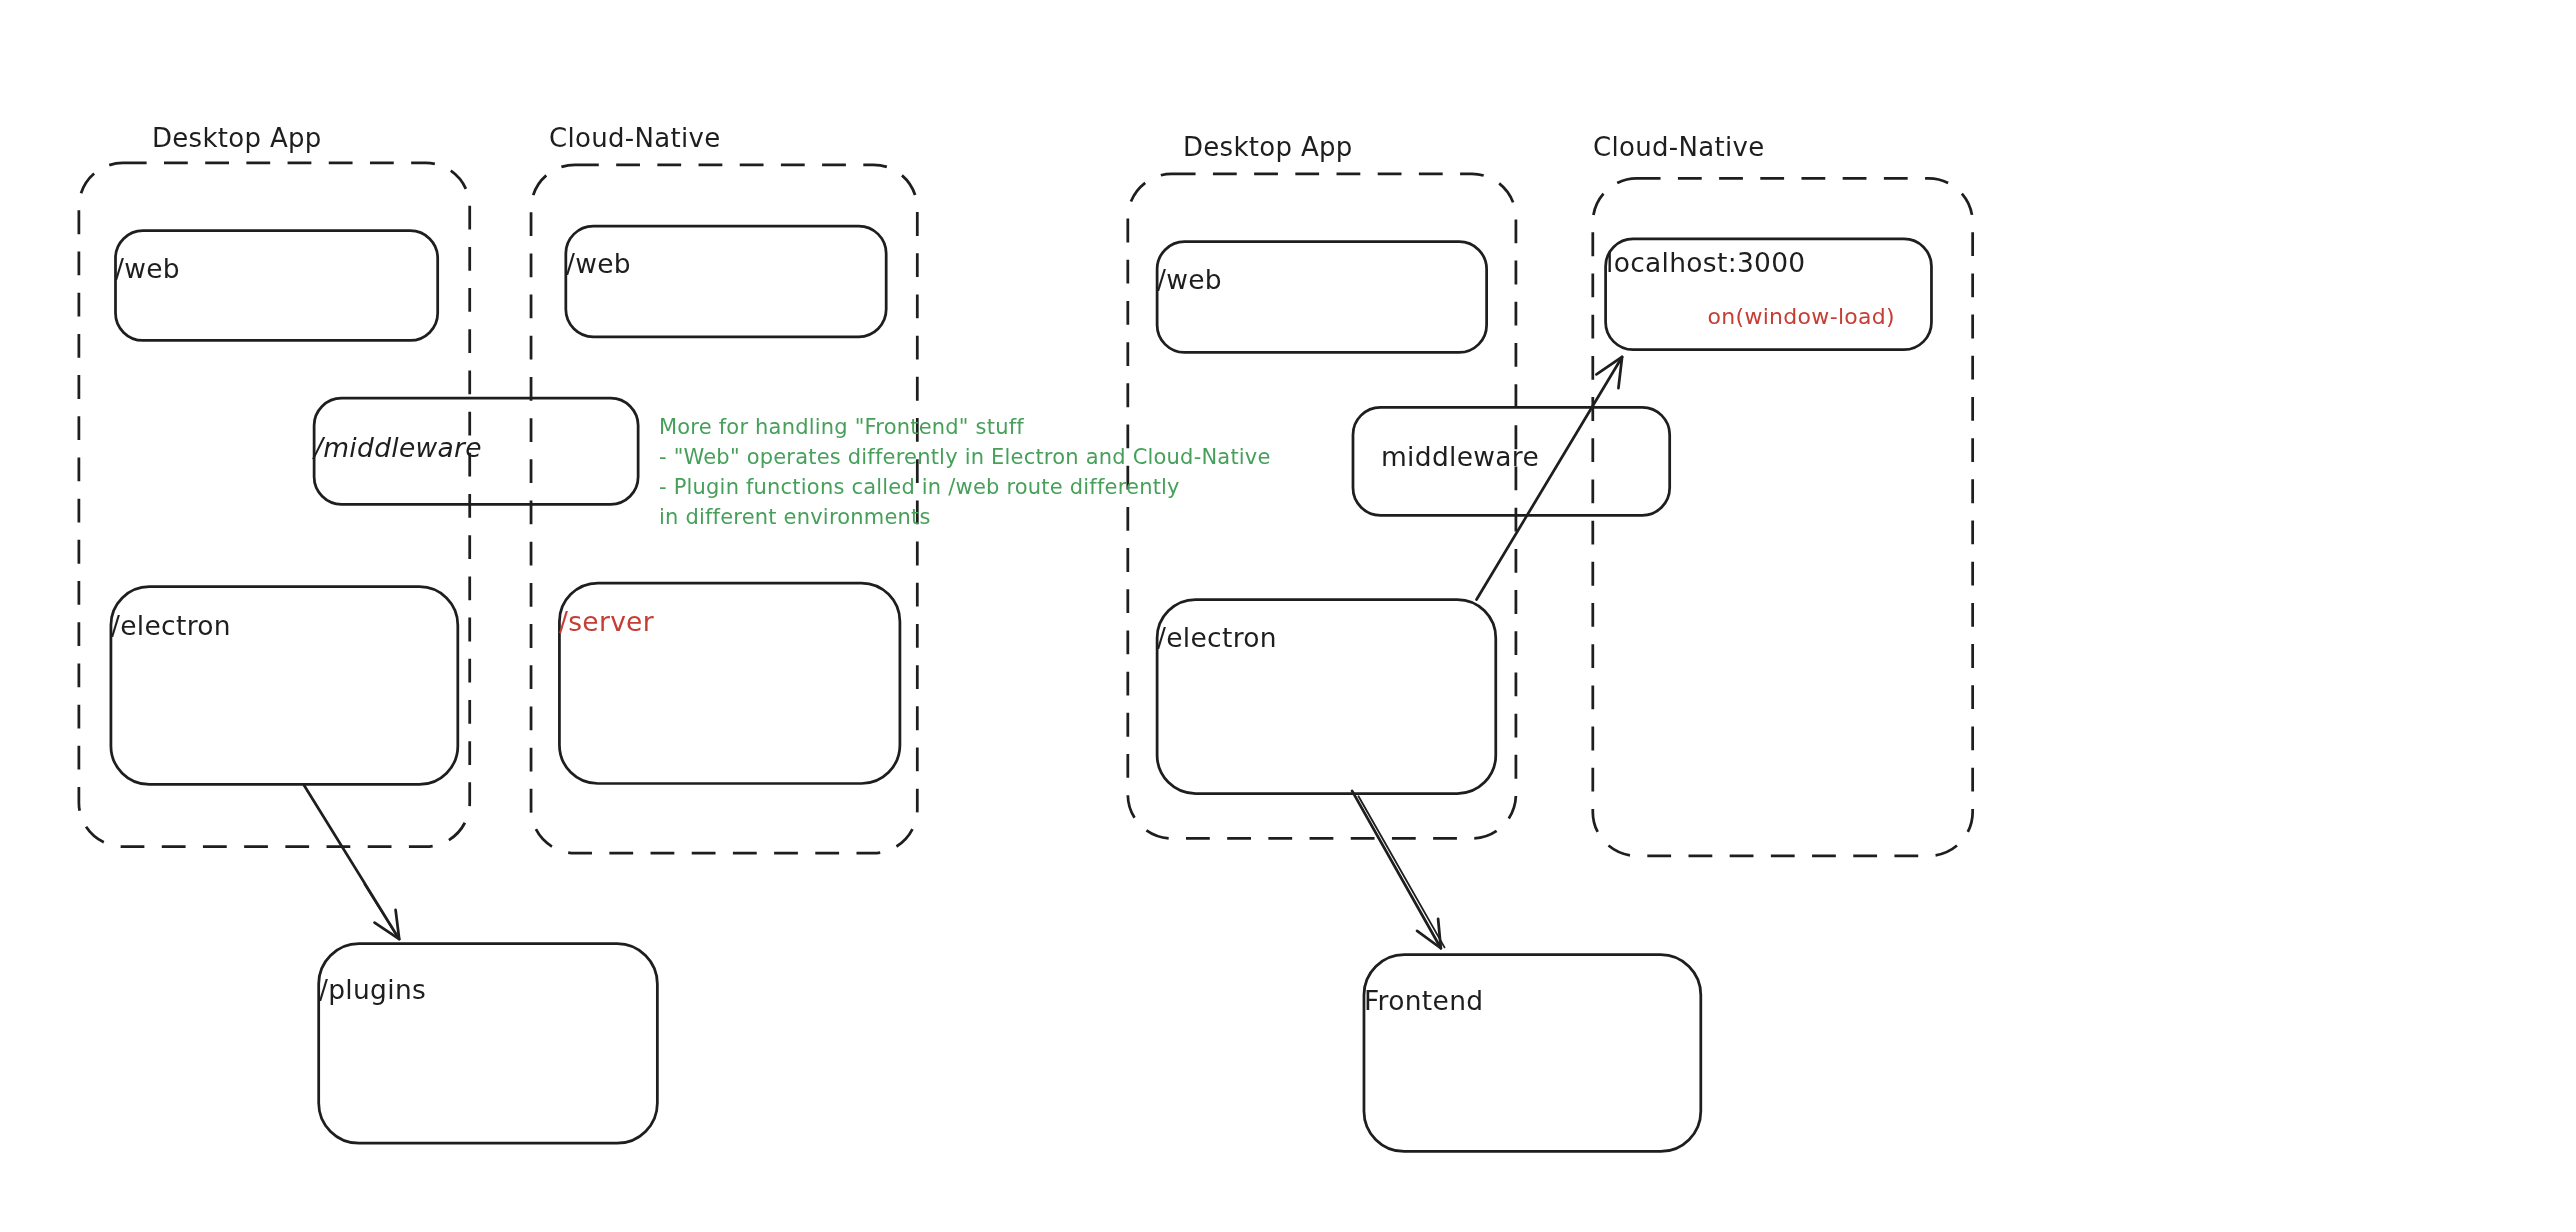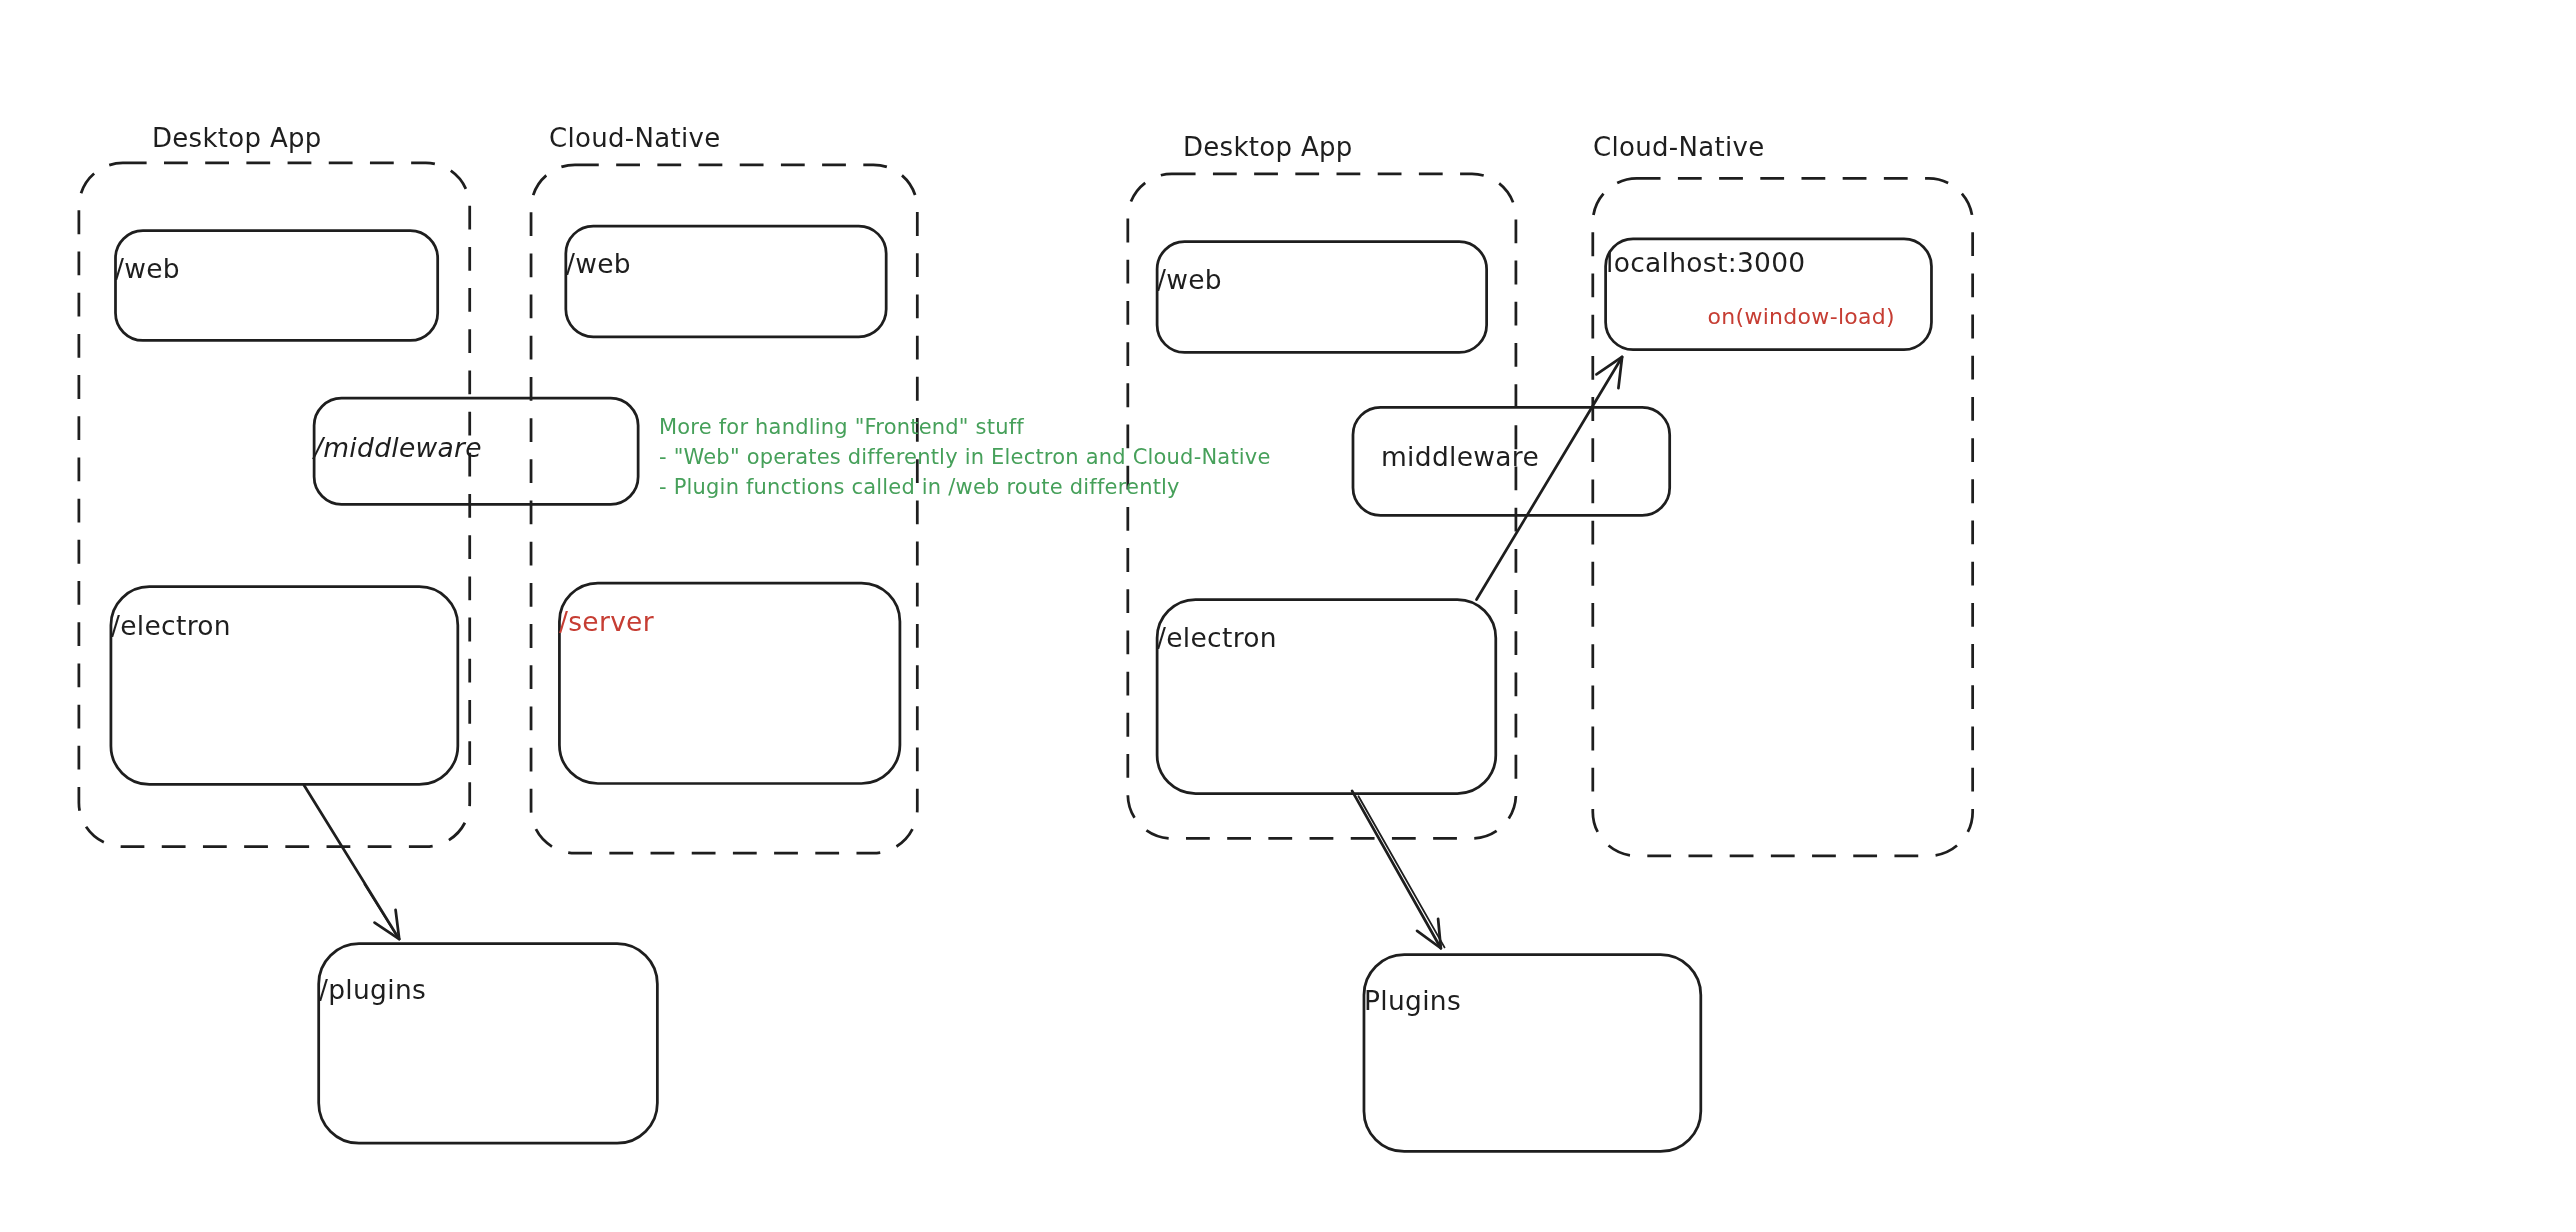--- a/index.html
+++ b/index.html
@@ -107,23 +107,24 @@
   <div class="txt node-label" style="left:566px;  top:248px;  width:320px;">/web</div>
   <div class="txt node-label" style="left:314px;  top:432px;  width:324px;font-style:italic;">/middleware</div>
   <div class="txt node-label" style="left:111px;  top:610px;  width:347px;">/electron</div>
   <div class="txt node-label red" style="left:559px; top:606px; width:341px;">/server</div>
   <div class="txt node-label" style="left:319px;  top:974px; width:339px;">/plugins</div>
   <div class="txt node-label" style="left:1157px; top:264px;  width:330px;">/web</div>
   <div class="txt node-label" style="left:1606px; top:247px;  width:292px;">localhost:3000</div>
   <div class="txt sub-label red" style="left:1606px; top:304px; width:289px;">on(window-load)</div>
   <div class="txt node-label" style="left:1353px; top:441px;  width:317px;padding-left:28px;">middleware</div>
   <div class="txt node-label" style="left:1157px; top:622px;  width:339px;">/electron</div>
-  <div class="txt node-label" style="left:1364px; top:985px; width:337px;">Plugins</div>
+  <div class="txt node-label" style="left:1364px; top:985px; width:337px;">Frontend</div>
 
   <div class="annotation green" style="left:659px; top:412px;">
     <div>More for handling "Frontend" stuff</div>
     <div>- "Web" operates differently in Electron and Cloud-Native</div>
     <div>- Plugin functions called in /web route differently</div>
+    <div>in different environments</div>
   </div>
 
 
 </div>
 
 
 </body></html>

